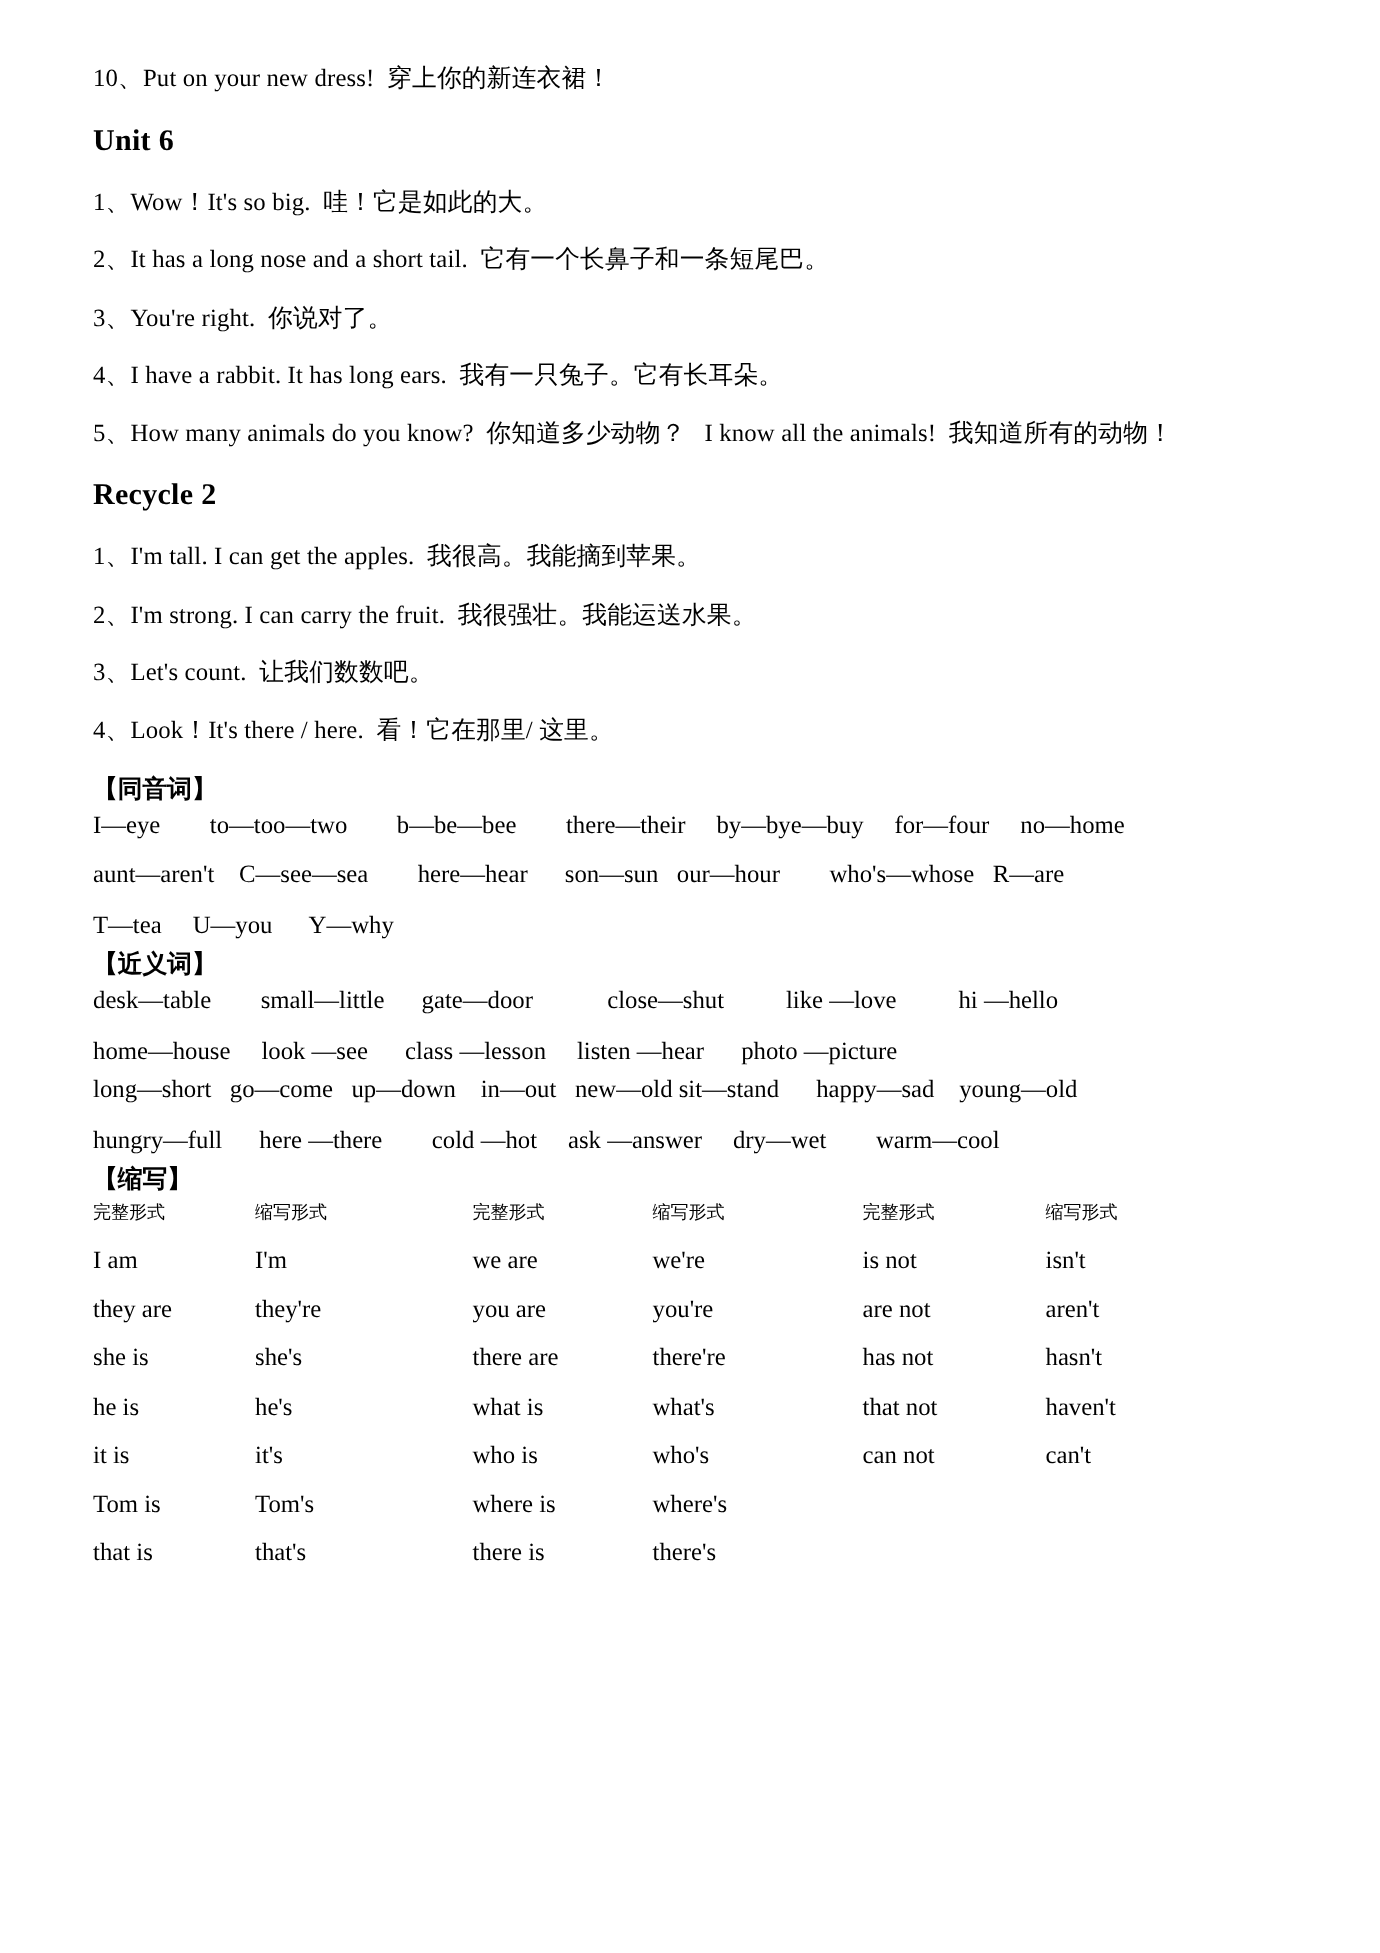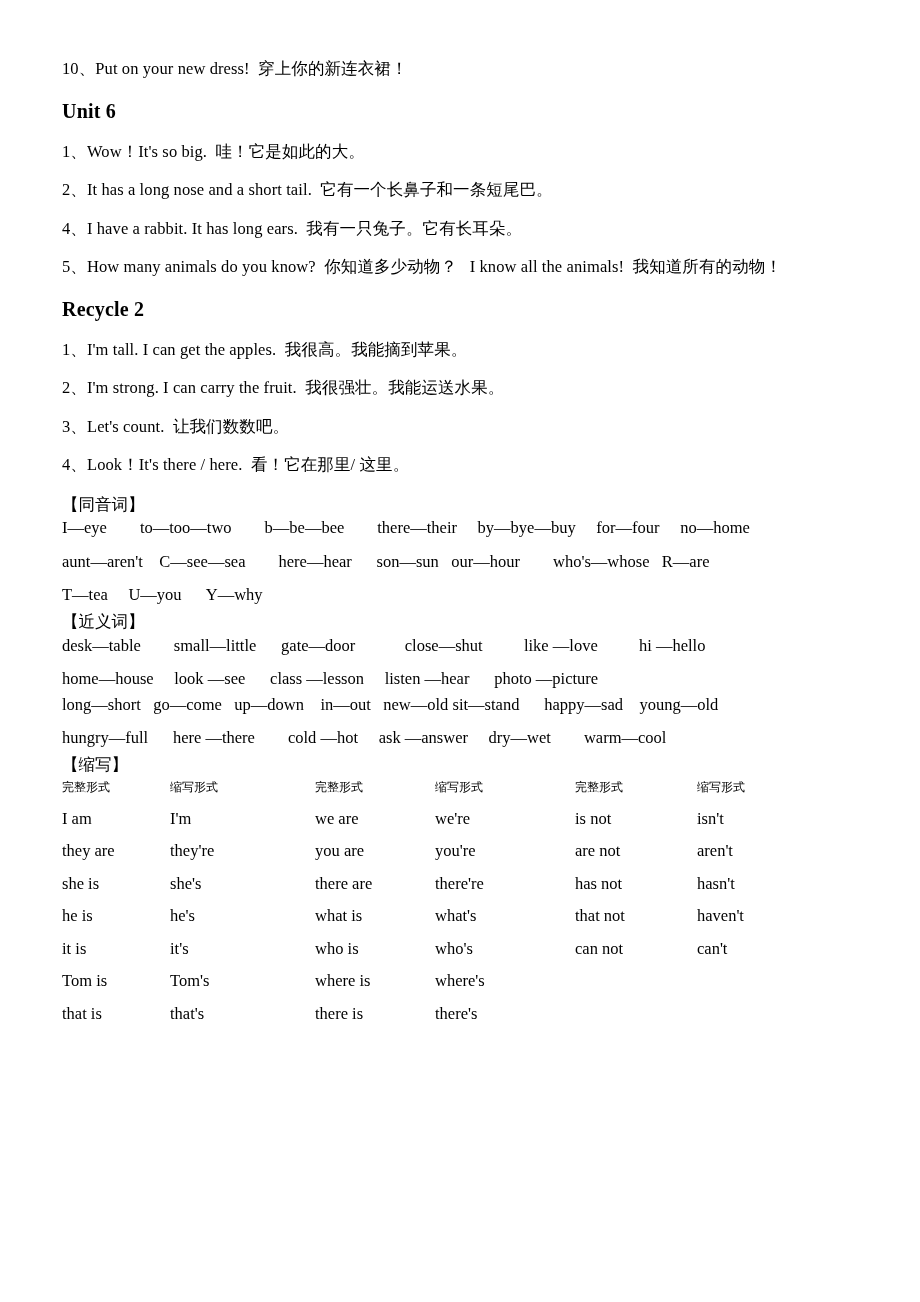--- a/index.html
+++ b/index.html
@@ -19,38 +19,38 @@
     width: 920px;
     height: 1302px;
     box-sizing: border-box;
     padding: 44px 56px 0 62px;
   }
 
   
   .sentence {
     font-size: 16.5px;
     line-height: 1.0;
-    margin: 17px 0 22px 0;
+    margin: 0 0 22px 0;
     white-space: pre;
     letter-spacing: 0.1px;
   }
 
   
   .unit-heading {
     font-size: 20px;
     font-weight: bold;
     margin: 0 0 22px 0;
     line-height: 1.1;
     letter-spacing: 0.2px;
   }
 
   
   .bracket-heading {
     font-size: 16.5px;
-    font-weight: normal;
+    font-weight: bold;
     margin: 0 0 6px 0;
     line-height: 1.15;
     font-family: "DejaVu Sans", "Liberation Sans", sans-serif;
   }
 
   
   .wordrow {
     font-size: 16.5px;
     line-height: 1.0;
     margin: 0 0 17px 0;
@@ -101,20 +101,21 @@
 <body>
 
 <div class="page">
 
   <p class="sentence">10、Put on your new dress!  穿上你的新连衣裙！</p>
 
   <h2 class="unit-heading">Unit 6</h2>
 
   <p class="sentence">1、Wow！It's so big.  哇！它是如此的大。</p>
   <p class="sentence">2、It has a long nose and a short tail.  它有一个长鼻子和一条短尾巴。</p>
+  <p class="sentence">3、You're right.  你说对了。</p>
   <p class="sentence">4、I have a rabbit. It has long ears.  我有一只兔子。它有长耳朵。</p>
   <p class="sentence">5、How many animals do you know?  你知道多少动物？   I know all the animals!  我知道所有的动物！</p>
 
   <h2 class="unit-heading">Recycle 2</h2>
 
   <p class="sentence">1、I'm tall. I can get the apples.  我很高。我能摘到苹果。</p>
   <p class="sentence">2、I'm strong. I can carry the fruit.  我很强壮。我能运送水果。</p>
   <p class="sentence">3、Let's count.  让我们数数吧。</p>
   <p class="sentence">4、Look！It's there / here.  看！它在那里/ 这里。</p>
 

